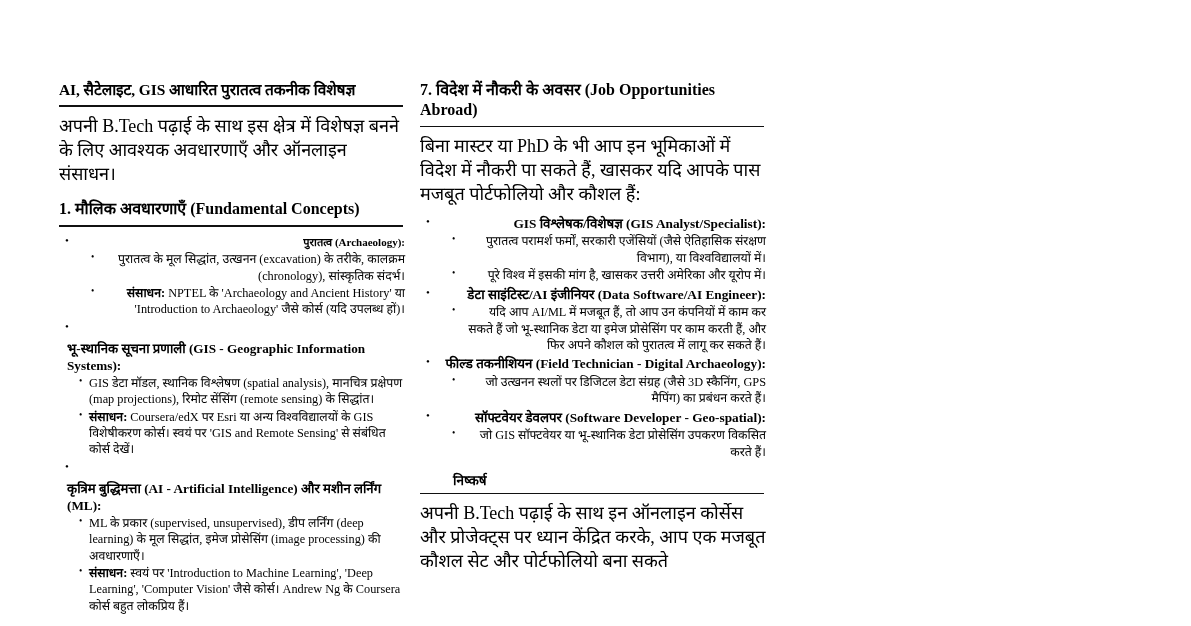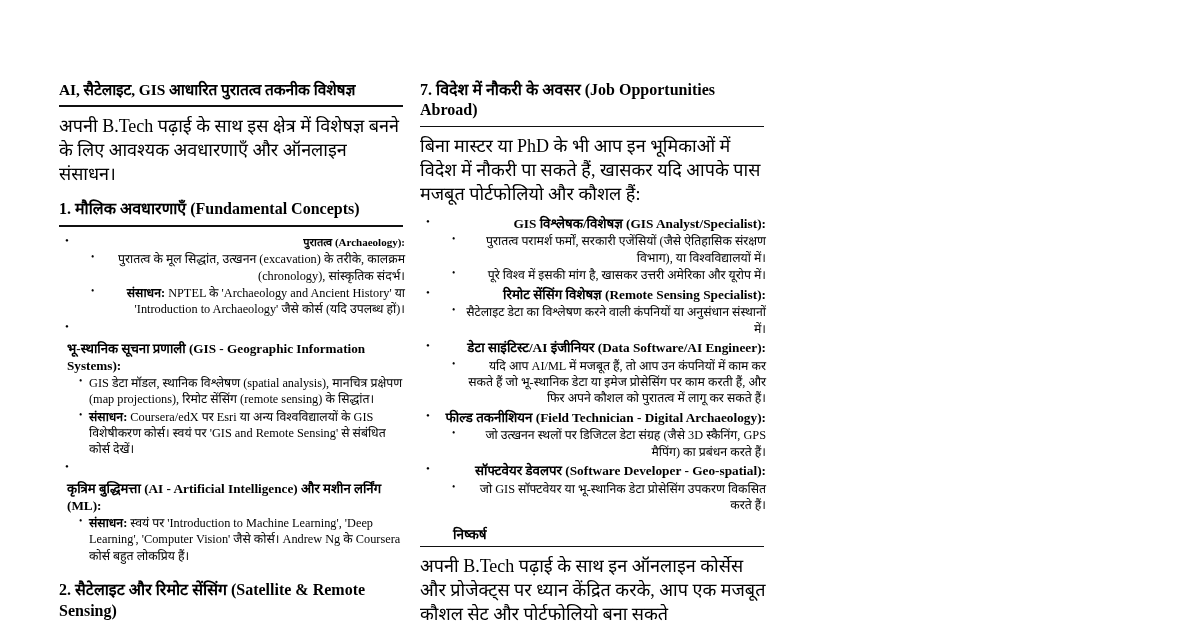--- a/index.html
+++ b/index.html
@@ -182,20 +182,21 @@
         <li>GIS डेटा मॉडल, स्थानिक विश्लेषण (spatial analysis), मानचित्र प्रक्षेपण (map projections), रिमोट सेंसिंग (remote sensing) के सिद्धांत।</li>
         <li><span class="res-label">संसाधन:</span><span> Coursera/edX पर Esri या अन्य विश्वविद्यालयों के GIS विशेषीकरण कोर्स। स्वयं पर 'GIS and Remote Sensing' से संबंधित कोर्स देखें।</span></li>
       </ul>
 
       <ul class="lvl1">
         <li class="empty-marker"></li>
       </ul>
 
       <span class="orphan-head">कृत्रिम बुद्धिमत्ता (AI - Artificial Intelligence) और मशीन लर्निंग (ML):</span>
       <ul class="lvl2" style="padding-left:20px">
+        <li>ML के प्रकार (supervised, unsupervised), डीप लर्निंग (deep learning) के मूल सिद्धांत, इमेज प्रोसेसिंग (image processing) की अवधारणाएँ।</li>
         <li><span class="res-label">संसाधन:</span><span> स्वयं पर 'Introduction to Machine Learning', 'Deep Learning', 'Computer Vision' जैसे कोर्स। Andrew Ng के Coursera कोर्स बहुत लोकप्रिय हैं।</span></li>
       </ul>
 
       <h2 class="h2">2. सैटेलाइट और रिमोट सेंसिंग (Satellite &amp; Remote Sensing)</h2>
 
     </div>
 
     <div class="col">
 
       <h2 class="h2" style="margin-top:0">7. विदेश में नौकरी के अवसर (Job Opportunities Abroad)</h2>
@@ -206,26 +207,20 @@
       <ul class="lvl1">
 
         <li>
           <span class="li-head-lg">GIS विश्लेषक/विशेषज्ञ (GIS Analyst/Specialist):</span>
           <ul class="lvl2">
             <li>पुरातत्व परामर्श फर्मों, सरकारी एजेंसियों (जैसे ऐतिहासिक संरक्षण विभाग), या विश्वविद्यालयों में।</li>
             <li>पूरे विश्व में इसकी मांग है, खासकर उत्तरी अमेरिका और यूरोप में।</li>
           </ul>
         </li>
 
-        <li>
-          <span class="li-head-lg">रिमोट सेंसिंग विशेषज्ञ (Remote Sensing Specialist):</span>
-          <ul class="lvl2">
-            <li>सैटेलाइट डेटा का विश्लेषण करने वाली कंपनियों या अनुसंधान संस्थानों में।</li>
-          </ul>
-        </li>
 
         <li>
           <span class="li-head-lg">डेटा साइंटिस्ट/AI इंजीनियर (Data Software/AI Engineer):</span>
           <ul class="lvl2">
             <li>यदि आप AI/ML में मजबूत हैं, तो आप उन कंपनियों में काम कर सकते हैं जो भू-स्थानिक डेटा या इमेज प्रोसेसिंग पर काम करती हैं, और फिर अपने कौशल को पुरातत्व में लागू कर सकते हैं।</li>
           </ul>
         </li>
 
         <li>
           <span class="li-head-lg">फील्ड तकनीशियन (Field Technician - Digital Archaeology):</span>

